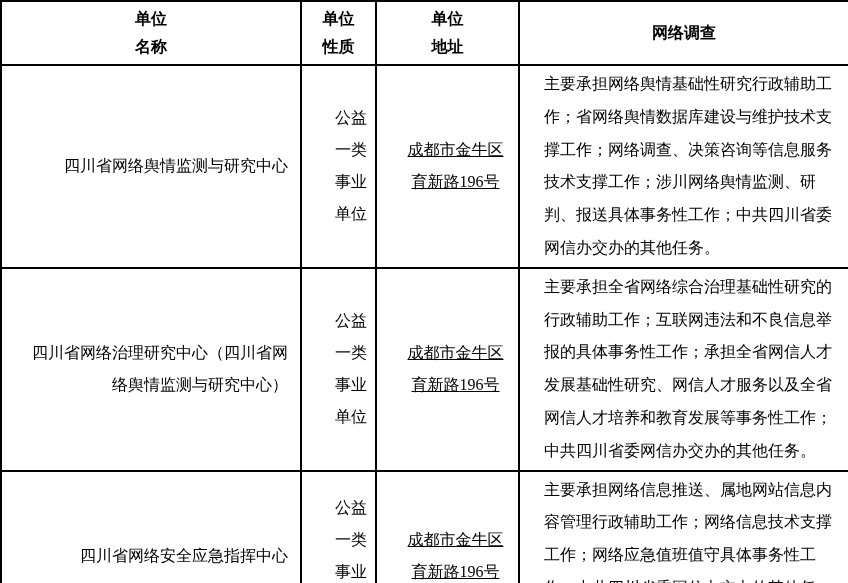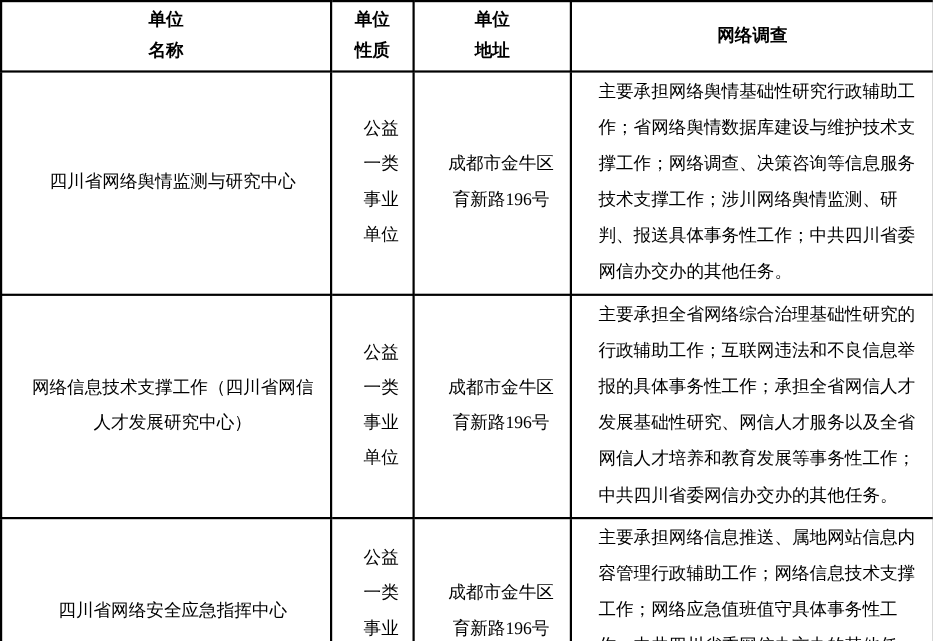--- a/index.html
+++ b/index.html
@@ -36,33 +36,34 @@
     white-space: pre-line;
     line-height: 1.75;
     height: 64px;
     padding: 0 2px;
   }
   
   tr.row-1 { height: 196px; }
   tr.row-2 { height: 194px; }
   tr.row-3 { height: 125px; }
   td.cell-name {
-    text-align: center;
+    text-align: right;
     line-height: 2.0;
     padding: 0 12px;
   }
   td.cell-nature {
-    text-align: center;
+    text-align: right;
     line-height: 2.0;
     padding: 0 8px;
   }
   td.cell-address {
     text-align: center;
     line-height: 2.0;
     padding: 0 8px;
+    text-decoration: underline;
   }
   td.cell-functions {
     text-align: left;
     line-height: 2.05;
     padding: 2px 10px;
   }
 </style>
 </head>
 <body>
 
@@ -85,21 +86,21 @@
     </tr>
   </thead>
   <tbody>
     <tr class="row-1">
       <td class="cell-name">四川省网络舆情监测与研究中心</td>
       <td class="cell-nature">公益一类事业单位</td>
       <td class="cell-address">成都市金牛区育新路196号</td>
       <td class="cell-functions">主要承担网络舆情基础性研究行政辅助工作；省网络舆情数据库建设与维护技术支撑工作；网络调查、决策咨询等信息服务技术支撑工作；涉川网络舆情监测、研判、报送具体事务性工作；中共四川省委网信办交办的其他任务。</td>
     </tr>
     <tr class="row-2">
-      <td class="cell-name">网络信息技术支撑工作（四川省网信人才发展研究中心）</td>
+      <td class="cell-name">四川省网络治理研究中心（四川省网络舆情监测与研究中心）</td>
       <td class="cell-nature">公益一类事业单位</td>
       <td class="cell-address">成都市金牛区育新路196号</td>
       <td class="cell-functions">主要承担全省网络综合治理基础性研究的行政辅助工作；互联网违法和不良信息举报的具体事务性工作；承担全省网信人才发展基础性研究、网信人才服务以及全省网信人才培养和教育发展等事务性工作；中共四川省委网信办交办的其他任务。</td>
     </tr>
     <tr class="row-3">
       <td class="cell-name">四川省网络安全应急指挥中心</td>
       <td class="cell-nature">公益一类事业单位</td>
       <td class="cell-address">成都市金牛区育新路196号</td>
       <td class="cell-functions">主要承担网络信息推送、属地网站信息内容管理行政辅助工作；网络信息技术支撑工作；网络应急值班值守具体事务性工作；中共四川省委网信办交办的其他任务。</td>
     </tr>

